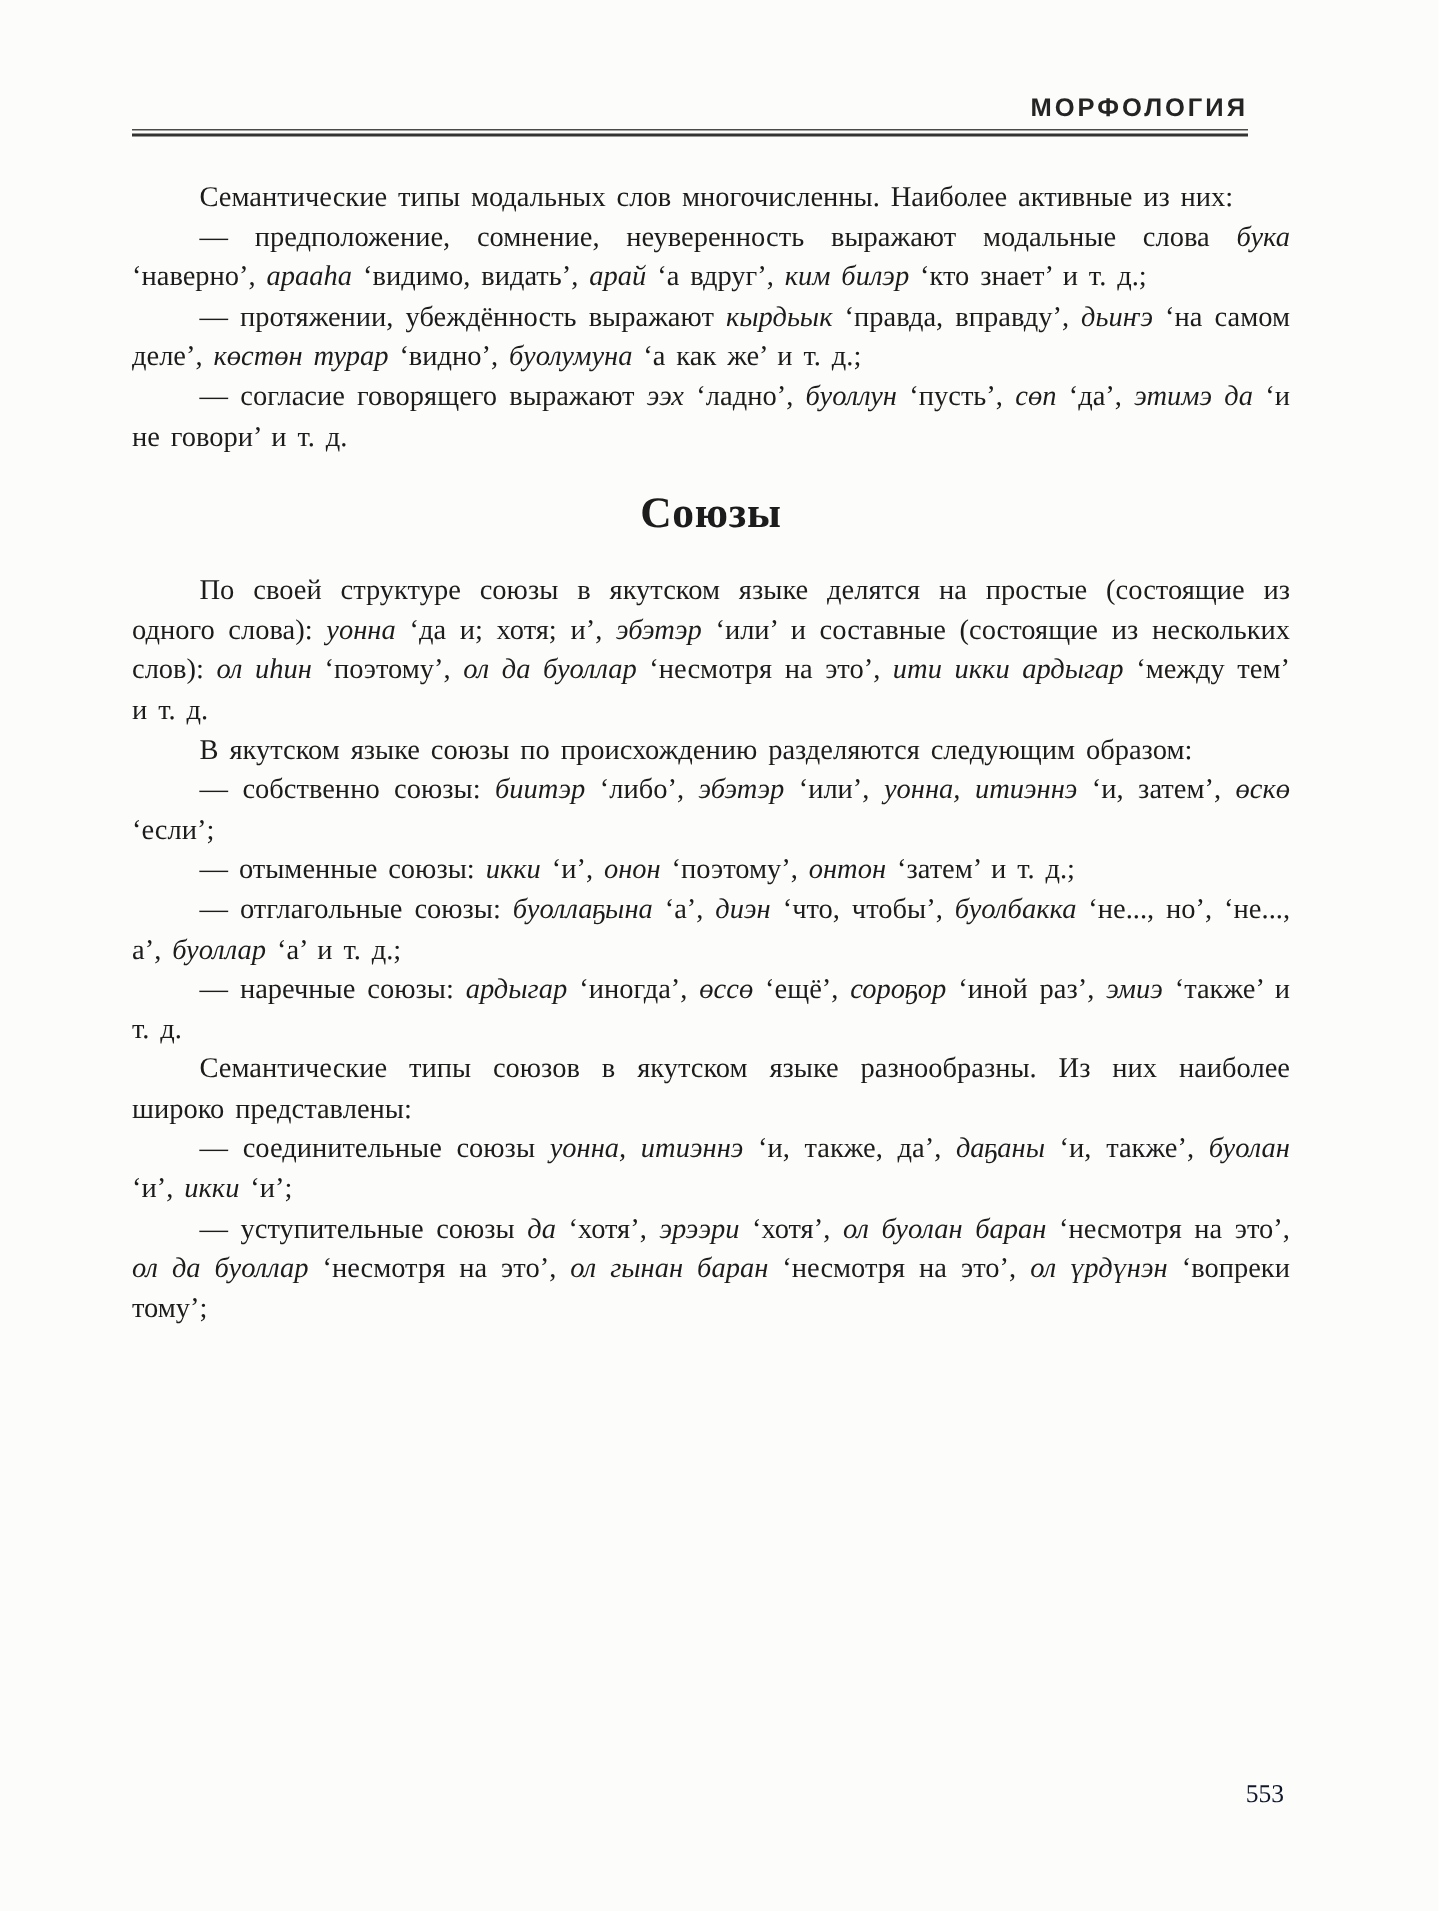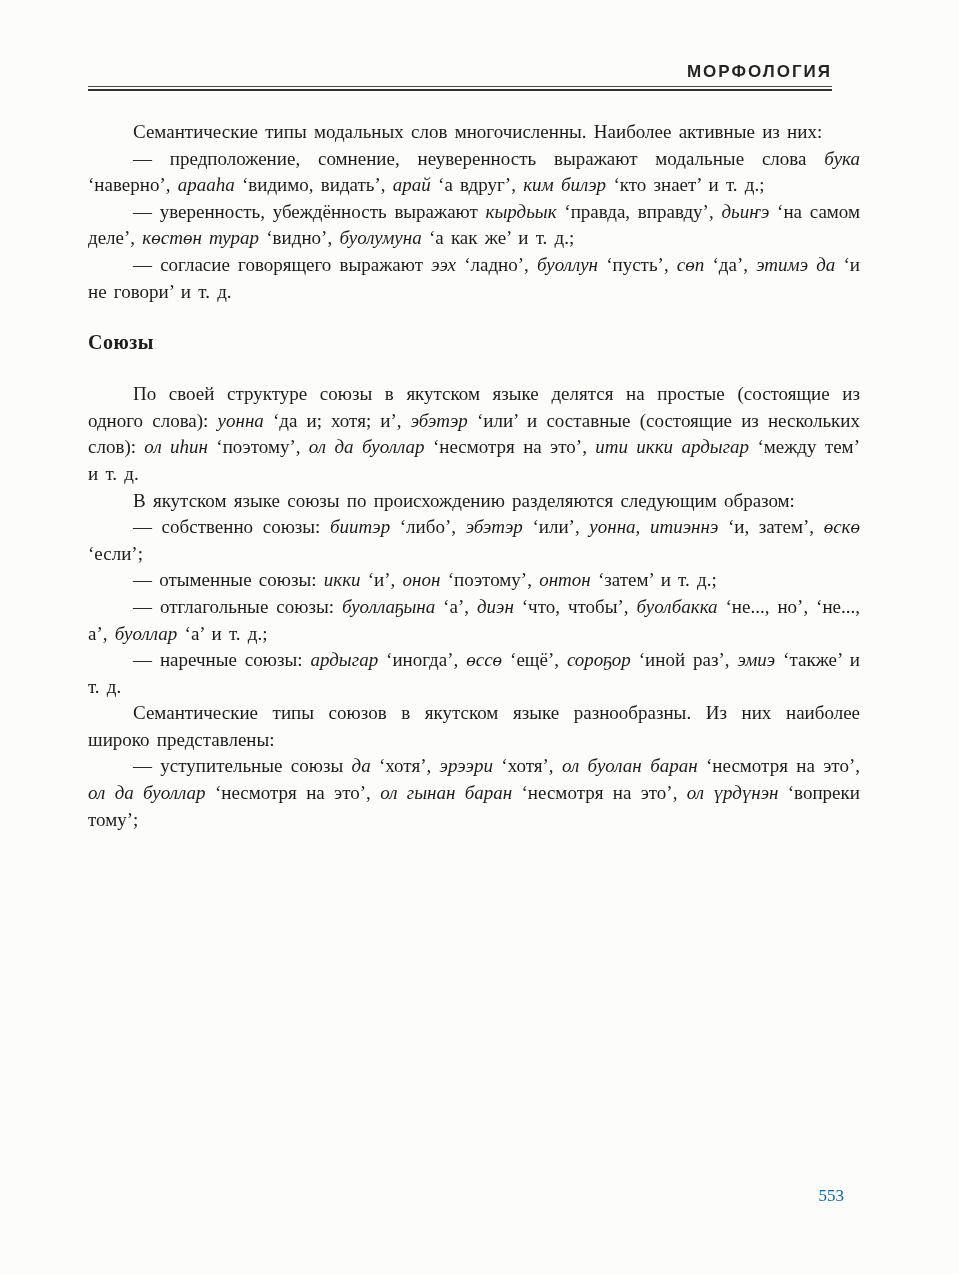--- a/index.html
+++ b/index.html
@@ -39,59 +39,60 @@
     width: 772px;
     font-size: 19px;
     line-height: 26.6px;
     text-align: justify;
     word-spacing: 2.5px;
   }
   .para { margin: 0; text-indent: 45px; }
   .it { font-style: italic; }
   .bd { font-weight: normal; }
   .section-heading {
-    font-size: 20px;
+    font-size: 29px;
     line-height: 31px;
     font-weight: bold;
-    text-align: left;
+    text-align: center;
     text-indent: 0;
     letter-spacing: 0.5px;
     margin: 22px 0 23px 0;
   }
   .page-number {
     position: absolute;
     top: 1186px;
-    left: 92px;
+    left: 104px;
     width: 752px;
     text-align: right;
     font-size: 17px;
-    color: #0369a1;
+    color: #0f172a;
   }
 </style>
 </head>
 <body>
 
 <div class="page" id="page" style="background: rgb(252, 252, 251); color: rgb(28, 28, 28);">
 
   <div class="running-head">
     <span class="head-title">МОРФОЛОГИЯ</span>
     <div class="head-rule"></div>
   </div>
 
   <div class="body-text" id="body-text">
       <p class="para"><span class="bd">Семантические типы</span><span> модальных слов многочисленны. Наиболее активные из них:</span></p>
       <p class="para"><span>— предположение, сомнение, неуверенность выражают модальные слова </span><span class="it">бука</span><span> ‘наверно’, </span><span class="it">арааһа</span><span> ‘видимо, видать’, </span><span class="it">арай</span><span> ‘а вдруг’, </span><span class="it">ким билэр</span><span> ‘кто знает’ и т. д.;</span></p>
-      <p class="para"><span>— уверенность, убеждённость выражают </span><span class="it">кырдьык</span><span> ‘правда, вправду’, </span><span class="it">дьиҥэ</span><span> ‘на самом деле’, </span><span class="it">көстөн турар</span><span> ‘видно’, </span><span class="it">буолумуна</span><span> ‘а как же’ и т. д.;</span></p>
+      <p class="para"><span>— протяжении, убеждённость выражают </span><span class="it">кырдьык</span><span> ‘правда, вправду’, </span><span class="it">дьиҥэ</span><span> ‘на самом деле’, </span><span class="it">көстөн турар</span><span> ‘видно’, </span><span class="it">буолумуна</span><span> ‘а как же’ и т. д.;</span></p>
       <p class="para"><span>— согласие говорящего выражают </span><span class="it">ээх</span><span> ‘ладно’, </span><span class="it">буоллун</span><span> ‘пусть’, </span><span class="it">сөп</span><span> ‘да’, </span><span class="it">этимэ да</span><span> ‘и не говори’ и т. д.</span></p>
       <h2 class="section-heading">Союзы</h2>
       <p class="para"><span>По своей структуре союзы в якутском языке делятся на </span><span class="bd">простые</span><span> (состоящие из одного слова): </span><span class="it">уонна</span><span> ‘да и; хотя; и’, </span><span class="it">эбэтэр</span><span> ‘или’ и </span><span class="bd">составные</span><span> (состоящие из нескольких слов): </span><span class="it">ол иһин</span><span> ‘поэтому’, </span><span class="it">ол да буоллар</span><span> ‘несмотря на это’, </span><span class="it">ити икки ардыгар</span><span> ‘между тем’ и т. д.</span></p>
       <p class="para"><span>В якутском языке союзы по происхождению разделяются следующим образом:</span></p>
       <p class="para"><span>— собственно союзы: </span><span class="it">биитэр</span><span> ‘либо’, </span><span class="it">эбэтэр</span><span> ‘или’, </span><span class="it">уонна, итиэннэ</span><span> ‘и, затем’, </span><span class="it">өскө</span><span> ‘если’;</span></p>
       <p class="para"><span>— отыменные союзы: </span><span class="it">икки</span><span> ‘и’, </span><span class="it">онон</span><span> ‘поэтому’, </span><span class="it">онтон</span><span> ‘затем’ и т. д.;</span></p>
       <p class="para"><span>— отглагольные союзы: </span><span class="it">буоллаҕына</span><span> ‘а’, </span><span class="it">диэн</span><span> ‘что, чтобы’, </span><span class="it">буолбакка</span><span> ‘не..., но’, ‘не..., а’, </span><span class="it">буоллар</span><span> ‘а’ и т. д.;</span></p>
       <p class="para"><span>— наречные союзы: </span><span class="it">ардыгар</span><span> ‘иногда’, </span><span class="it">өссө</span><span> ‘ещё’, </span><span class="it">сороҕор</span><span> ‘иной раз’, </span><span class="it">эмиэ</span><span> ‘также’ и т. д.</span></p>
       <p class="para"><span class="bd">Семантические типы</span><span> союзов в якутском языке разнообразны. Из них наиболее широко представлены:</span></p>
+      <p class="para"><span>— соединительные союзы </span><span class="it">уонна, итиэннэ</span><span> ‘и, также, да’, </span><span class="it">даҕаны</span><span> ‘и, также’, </span><span class="it">буолан</span><span> ‘и’, </span><span class="it">икки</span><span> ‘и’;</span></p>
       <p class="para"><span>— уступительные союзы </span><span class="it">да</span><span> ‘хотя’, </span><span class="it">эрээри</span><span> ‘хотя’, </span><span class="it">ол буолан баран</span><span> ‘несмотря на это’, </span><span class="it">ол да буоллар</span><span> ‘несмотря на это’, </span><span class="it">ол гынан баран</span><span> ‘несмотря на это’, </span><span class="it">ол үрдүнэн</span><span> ‘вопреки тому’;</span></p>
     </div>
 
   <div class="page-number">553</div>
 
 </div>
 
 </body></html>

